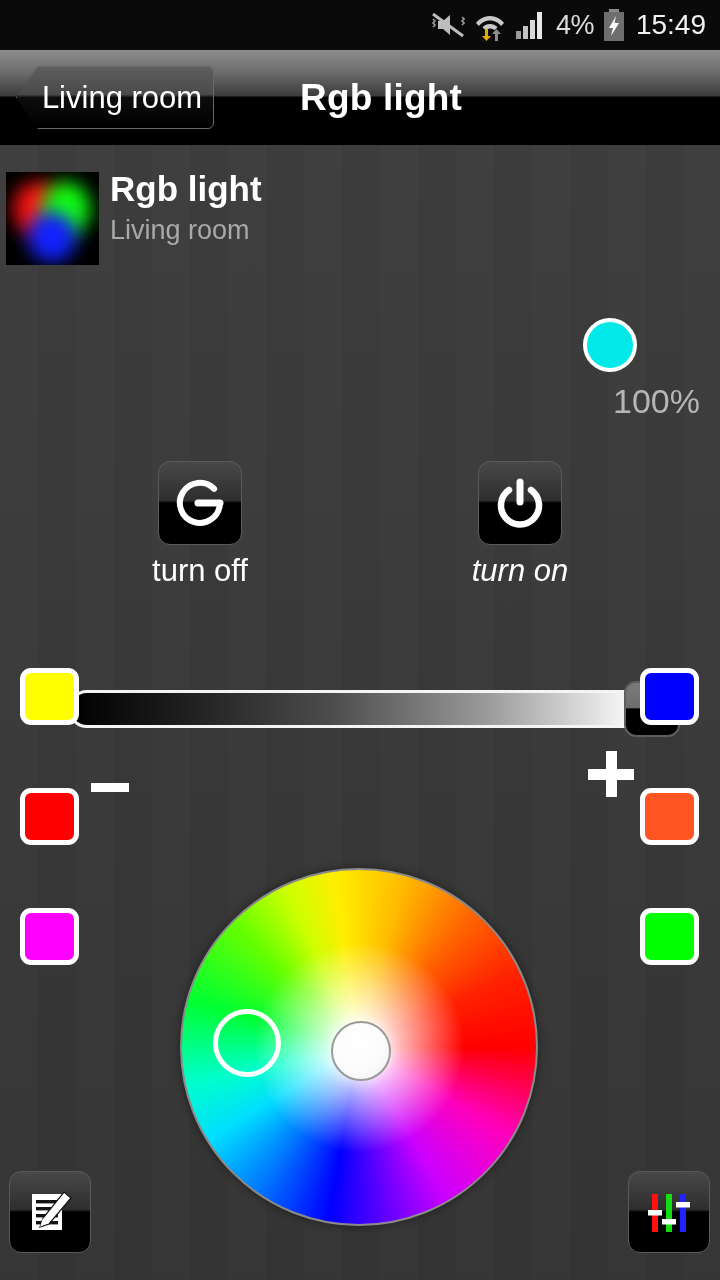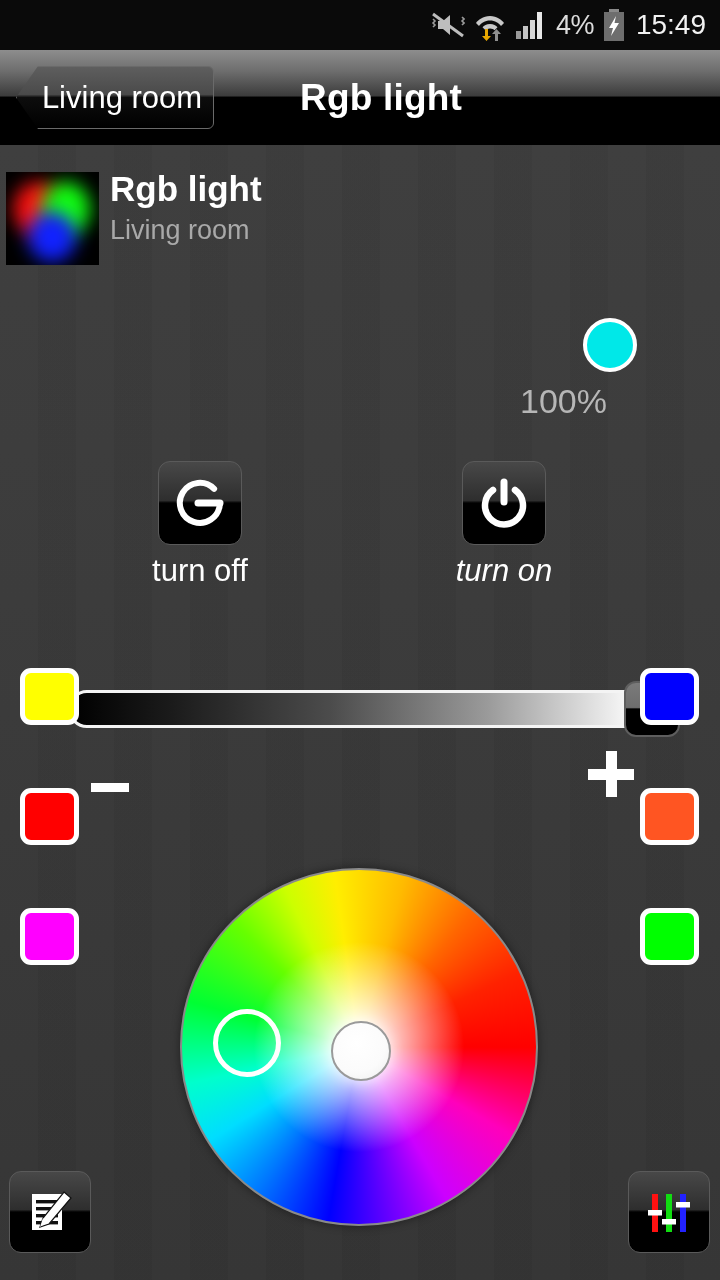--- a/index.html
+++ b/index.html
@@ -87,37 +87,37 @@
     position:absolute; left:110px; top:70px;
     color:#a9a9a9; font-size:27px;
   }
   .status-dot {
     position:absolute; left:583px; top:173px; width:54px; height:54px;
     border-radius:50%; background:#00e8e8;
     border:4px solid #ffffff;
   }
   .status-pct {
     position:absolute; left:520px; top:237px; width:180px;
-    text-align:left; color:#b6b6b6; font-size:34px;
+    text-align:right; color:#b6b6b6; font-size:34px;
   }
 
   
   .pwr { position:absolute; width:84px; height:84px; cursor:pointer;padding-left:36px; }
   .pwr-face {
     position:absolute; inset:0; border-radius:12px;
     background:linear-gradient(to bottom,#484848 0%,#2e2e2e 47%,#000 50%,#000 100%);
     border:1.5px solid #5a5a5a;
     display:flex; align-items:center; justify-content:center;
   }
   .pwr-label {
     position:absolute; left:-60px; top:92px; width:204px;
     text-align:center; color:#ffffff; font-size:31px;
   }
   #pwr-off { left:158px; top:316px; }
-  #pwr-on  { left:462px; top:316px;font-style:italic; }
+  #pwr-on  { left:478px; top:316px;font-style:italic; }
 
   
   .slider-track {
     position:absolute; left:68px; top:545px; width:584px; height:38px;
     border-radius:19px;
     background:linear-gradient(to right,#000 0%,#1c1c1c 18%,#4c4c4c 45%,#9a9a9a 72%,#f2f2f2 95%,#ffffff 100%);
     border:3px solid #f4f4f4;
     cursor:pointer;
   }
   .slider-thumb {

